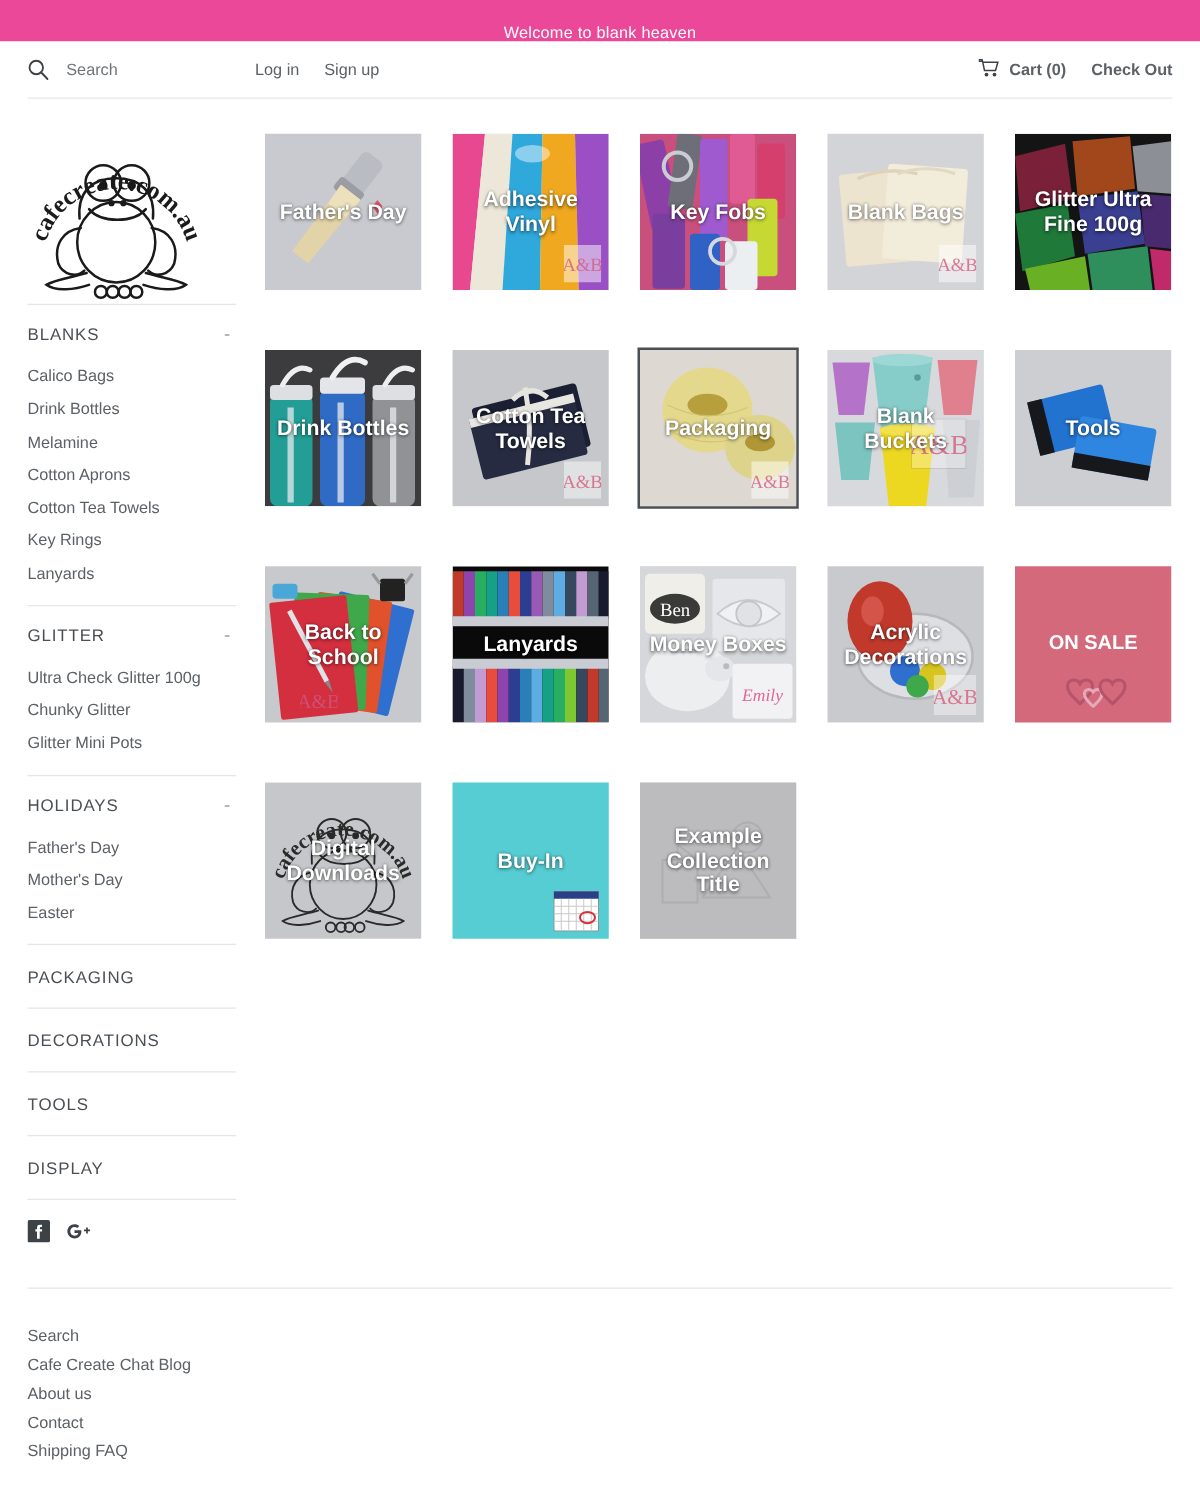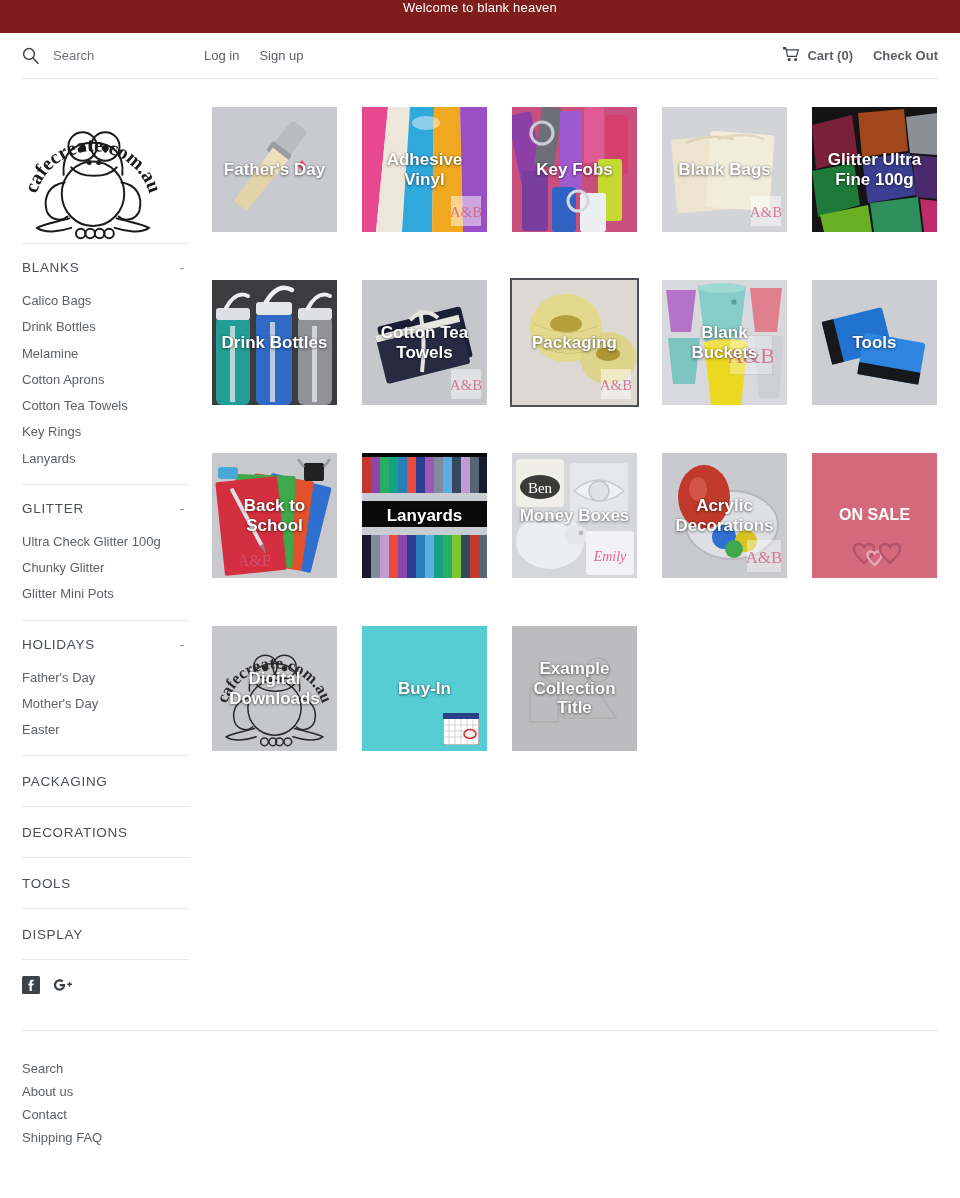--- a/index.html
+++ b/index.html
@@ -9,24 +9,24 @@
     width: 960px;
     background: #ffffff;
     font-family: "Liberation Sans", sans-serif;
     color: #3d4246;
     -webkit-font-smoothing: antialiased;
   }
 
   
   .announce {
     height: 33px;
-    background: #7f1d1d;
+    background: #ec4899;
     color: #ffffff;
     display: flex;
-    align-items: flex-start;
+    align-items: flex-end;
     justify-content: center;
     font-size: 13px;
     letter-spacing: .2px;
   }
 
   
   .topbar {
     height: 45px;
     display: flex;
     align-items: center;
@@ -672,17 +672,18 @@
       </a>
 
     </div>
   </main>
 </div>
 
 <hr class="footer-sep">
 <footer class="footer">
   <div class="footer-links">
     <a href="#">Search</a>
+    <a href="#">Cafe Create Chat Blog</a>
     <a href="#">About us</a>
     <a href="#">Contact</a>
     <a href="#">Shipping FAQ</a>
   </div>
 </footer>
 
 </body></html>

